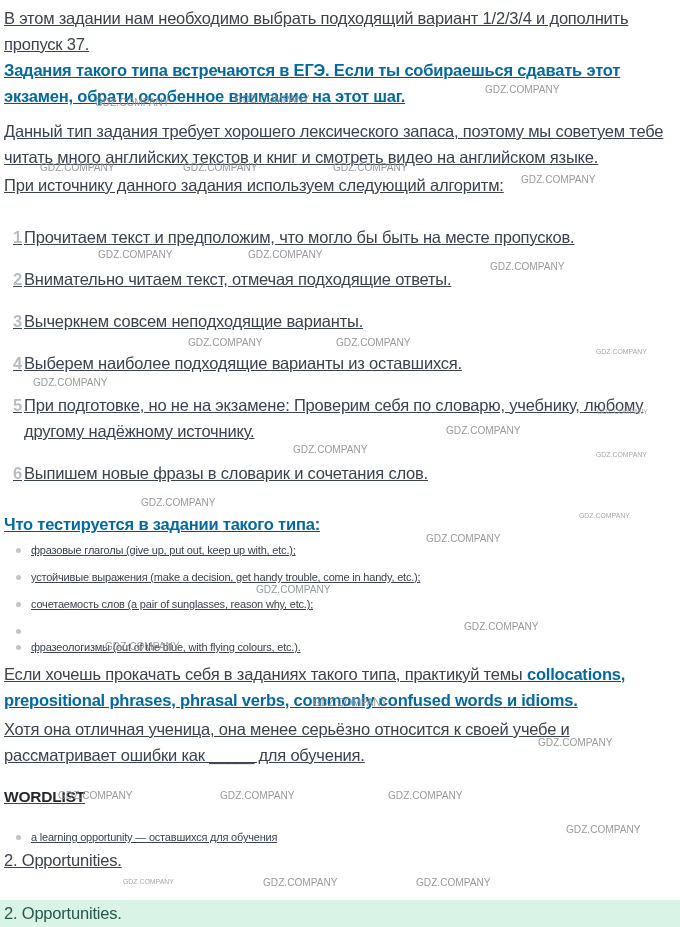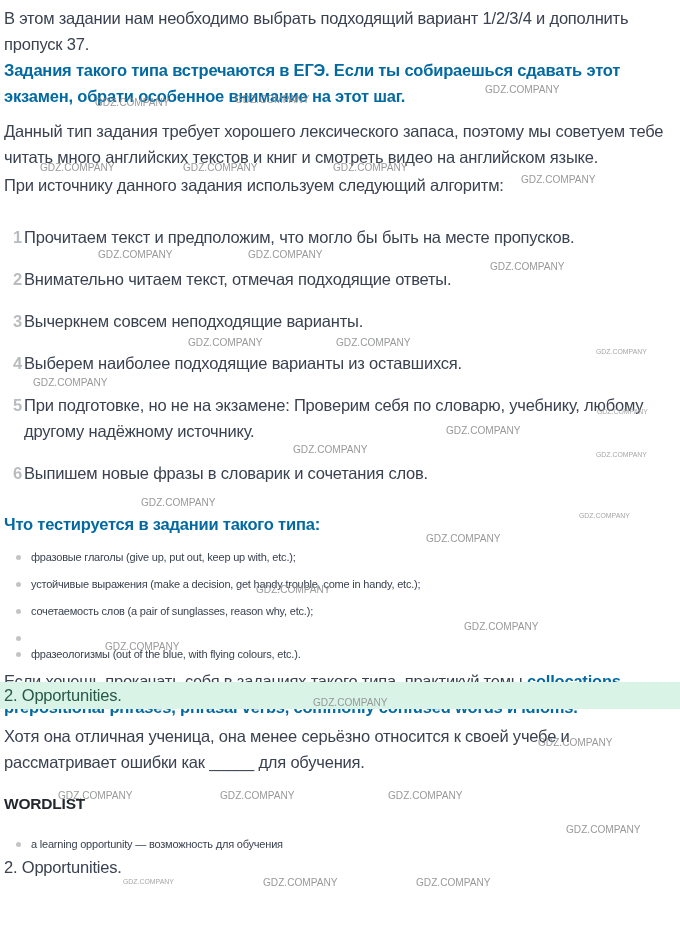--- a/index.html
+++ b/index.html
@@ -2,37 +2,37 @@
 <html><head>
 <meta charset="utf-8">
 <style>
   * { margin:0; padding:0; box-sizing:border-box; }
   html,body { background:#ffffff; }
   body {
     width:680px; height:927px; overflow:hidden;
     font-family:"Liberation Sans","DejaVu Sans",sans-serif;
     color:#3a4250;
   }
-  .page { position:relative; width:680px; height:709px; }
+  .page { position:relative; width:680px; height:927px;text-decoration:underline; }
   .content { padding:5px 6px 0 4px; }
 
   .para { font-size:16.5px; line-height:26px; letter-spacing:-0.2px; }
   .b { font-weight:bold; color:#0369a1; }
 
   .p1 { margin-bottom:0; }
   .p2 { margin-bottom:9px; }
   .p3 { margin-bottom:2px; }
   .p4 { margin-bottom:0; }
 
   ol.algo { list-style:none; margin-top:26px; }
   ol.algo li { display:flex; margin-bottom:16px; font-size:16.5px; line-height:26px; letter-spacing:-0.2px; }
   ol.algo .num { color:#b9bcbe; font-weight:bold; flex:0 0 20px; padding-left:9px; }
   ol.algo .step-text { flex:1; }
 
-  .tested-heading { margin-top:25px; margin-bottom:7px; }
+  .tested-heading { margin-top:25px; }
 
   ul.bullets { list-style:none; }
   ul.bullets li { display:flex; align-items:flex-start; font-size:11px; line-height:27px; letter-spacing:-0.2px; padding-left:12px; }
   ul.bullets .dot { width:5px; height:5px; border-radius:50%; background:#c2c5c7; margin:11px 10px 0 0; flex:0 0 auto; }
 
   .practice { margin-bottom:3px; }
   .task { margin-bottom:16px; }
   .wordlist-heading { font-size:15.5px; margin-top:2px; margin-bottom:14px; color:#23282e; }
   .answer-plain { margin-top:-4px; }
 
@@ -118,21 +118,21 @@
       <span>Если хочешь прокачать себя в заданиях такого типа, практикуй темы </span><span class="b">collocations, prepositional phrases, phrasal verbs, commonly confused words и idioms.</span>
     </p>
 
     <p class="para task">Хотя она отличная ученица, она менее серьёзно относится к своей учебе и рассматривает ошибки как _____ для обучения.</p>
 
     <p class="para b wordlist-heading">WORDLIST</p>
 
     <ul class="bullets">
       <li>
         <span class="dot"></span>
-        <span>a learning opportunity — возможность для обучения</span>
+        <span>a learning opportunity — оставшихся для обучения</span>
       </li>
     </ul>
 
     <p class="para answer-plain">2. Opportunities.</p>
   </div>
 
   <div class="answer-highlight">2. Opportunities.</div>
 
   <div>
     <span class="wm" style="left:95px;top:96px">GDZ.COMPANY</span>

